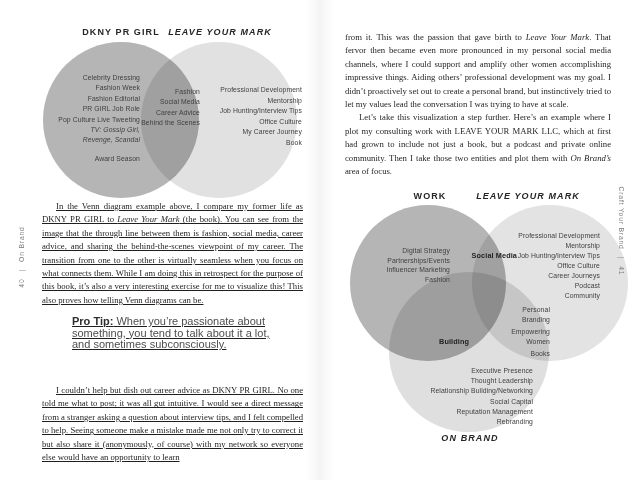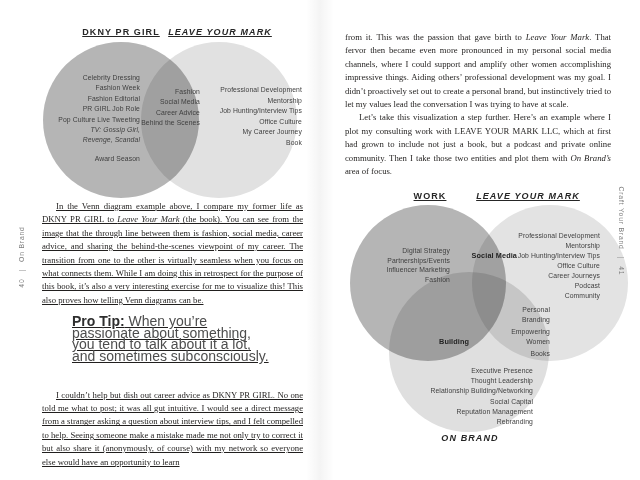--- a/index.html
+++ b/index.html
@@ -19,21 +19,21 @@
   }
   .margin-label .sep { margin:0 7px; color:#9a9a9a; }
   .ml-left  { left:21px;  top:257px; transform:translate(-50%,-50%) rotate(-90deg); }
   .ml-right { left:621px; top:231px; transform:translate(-50%,-50%) rotate(90deg); }
   
   .venn { position:absolute; }
   .venn svg { position:absolute; left:0; isolation:isolate; }
   .vc { mix-blend-mode:multiply; }
   .vtitle {
     position:absolute; transform:translateX(-50%); white-space:nowrap;
-    font-weight:bold; font-size:9px; letter-spacing:1.1px; color:#262626;text-decoration:underline;
+    font-weight:bold; font-size:9px; letter-spacing:1.1px; color:#262626;
   }
   .vtitle.italic { font-style:italic; }
   .vregion {
     position:absolute; text-align:right; font-size:6.8px; line-height:10.4px;
     color:#3e3e3e; letter-spacing:0.1px;
   }
   .vregion.bold-label { font-weight:bold; color:#242424; font-size:7.3px; line-height:11px; }
   .vregion.spaced .vline { margin-bottom:3px; line-height:9.6px; }
   .vline.it { font-style:italic; }
   .vline.bd { font-weight:bold; }
@@ -45,23 +45,23 @@
   
   .bodytext {
     position:absolute; font-family:"Liberation Serif", serif;
     font-size:8.7px; line-height:13.4px; color:#211f1e; text-align:justify;
   }
   .para { margin:0; }
   .para.indent { text-indent:14px; }
   .para span.it { font-style:italic; }
   .para span.bd { font-weight:bold; }
   .protip {
-    font-family:"Liberation Sans", sans-serif; font-size:14px; line-height:11.6px;
+    font-family:"Liberation Sans", sans-serif; font-size:11px; line-height:11.6px;
     color:#4d4d4d; text-align:left; text-indent:0;
-    margin:9px 0 26px 30px; width:200px;
+    margin:9px 0 33px 30px; width:200px;
   }
   .protip span.bd { color:#2e2e2e; }
 </style>
 </head>
 <body>
 
 <div class="spread">
 
   <aside class="margin-label ml-left">
     <span>40</span><span class="sep">|</span><span>On Brand</span>

